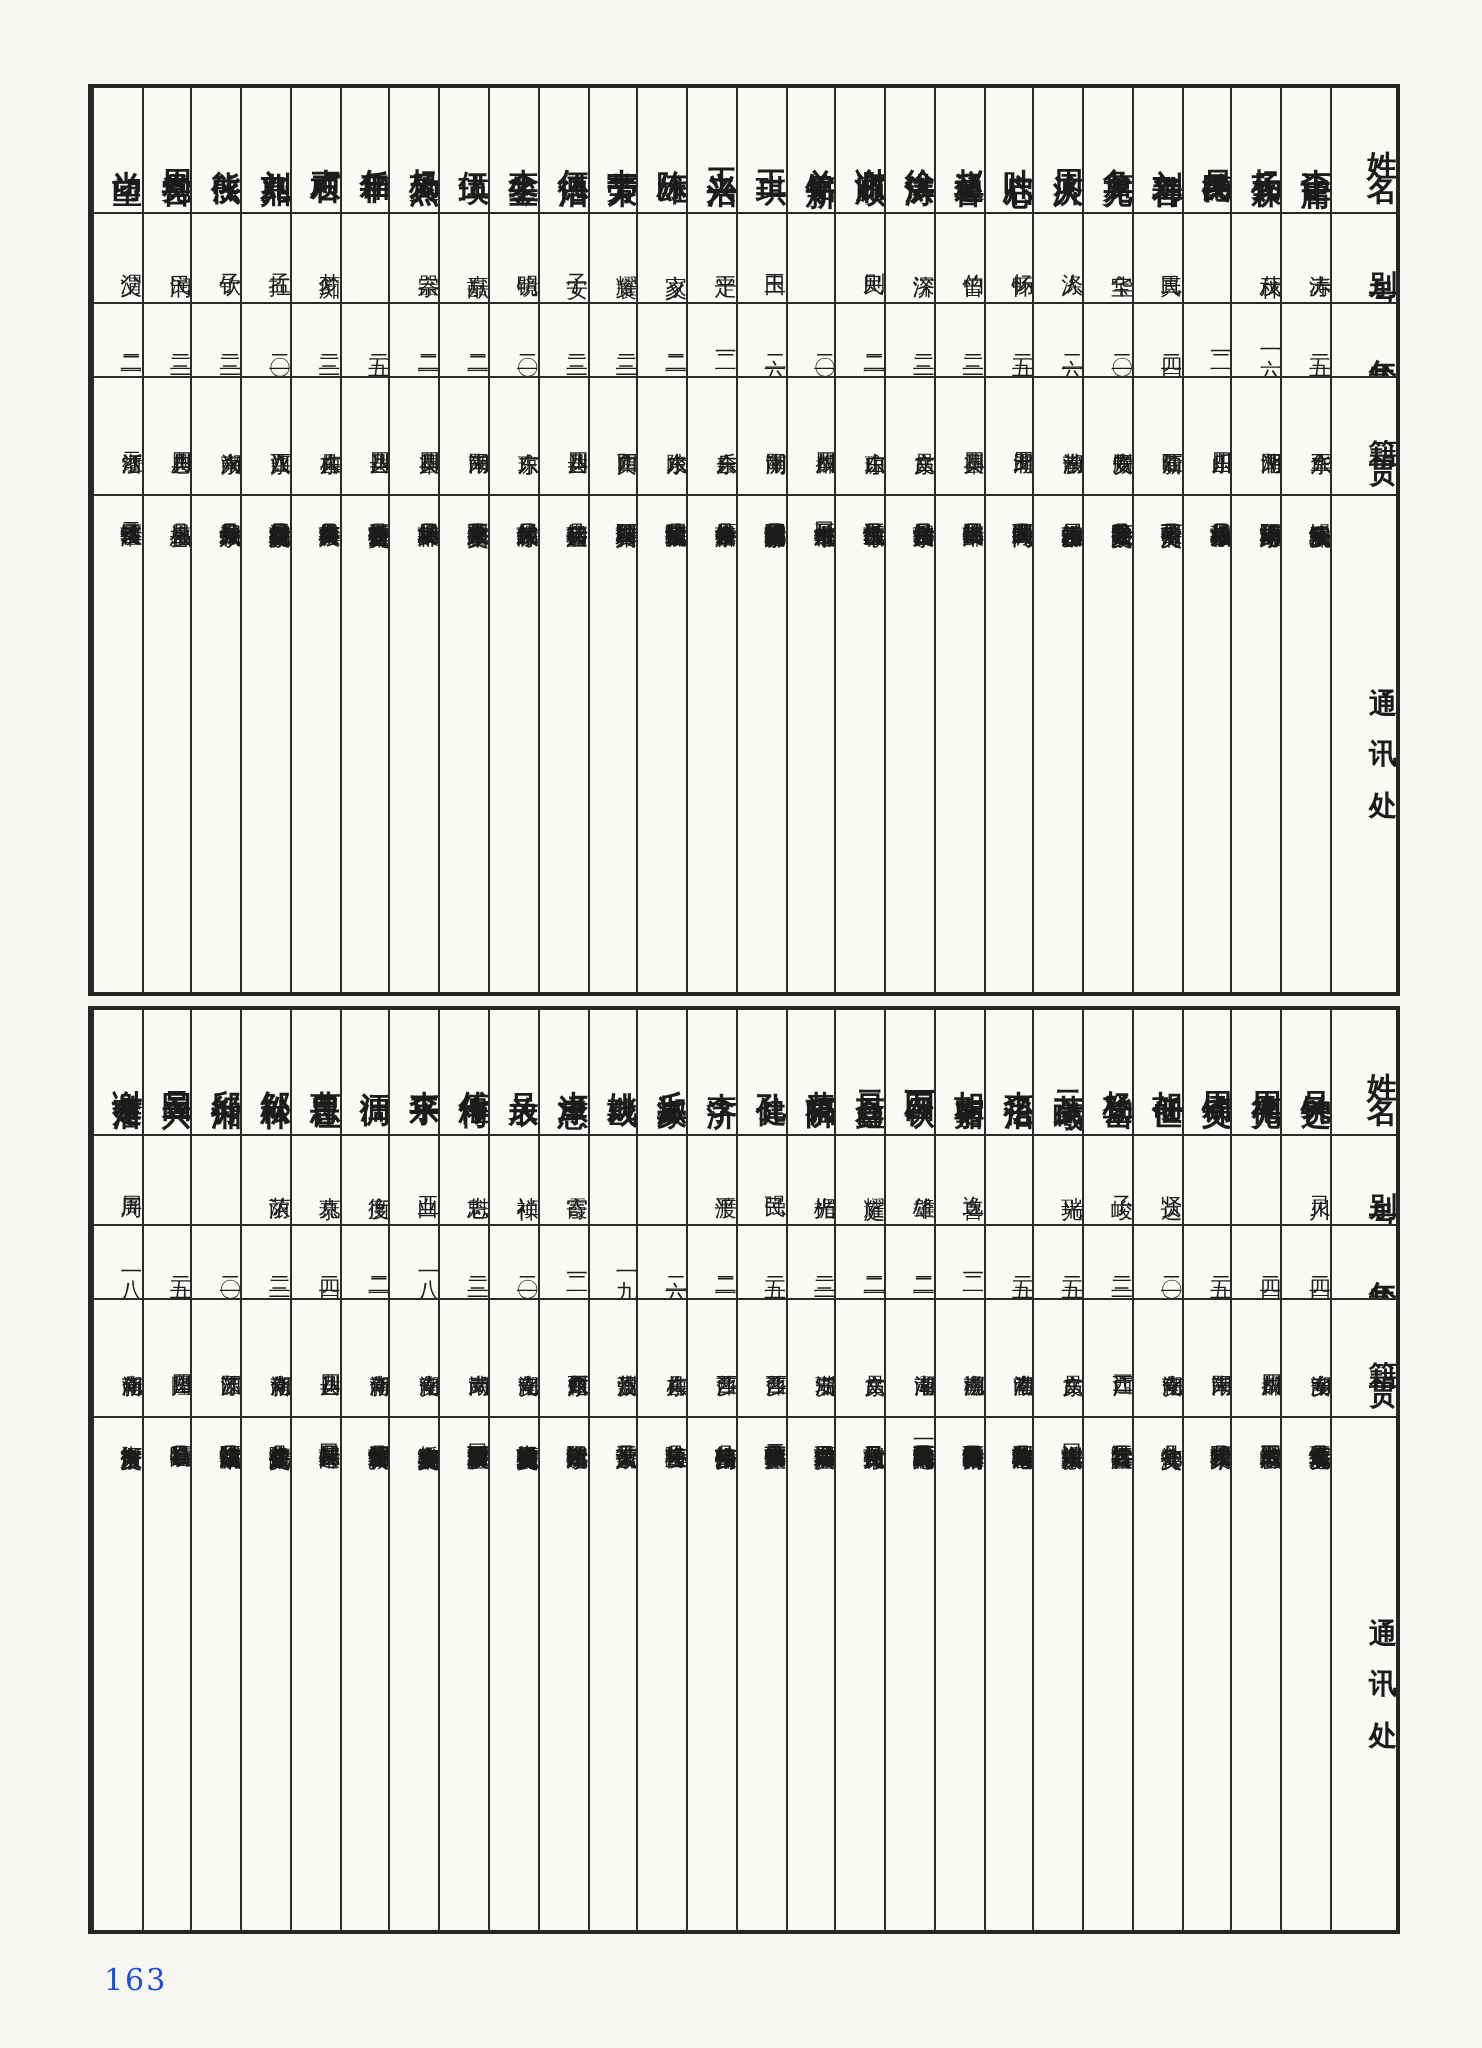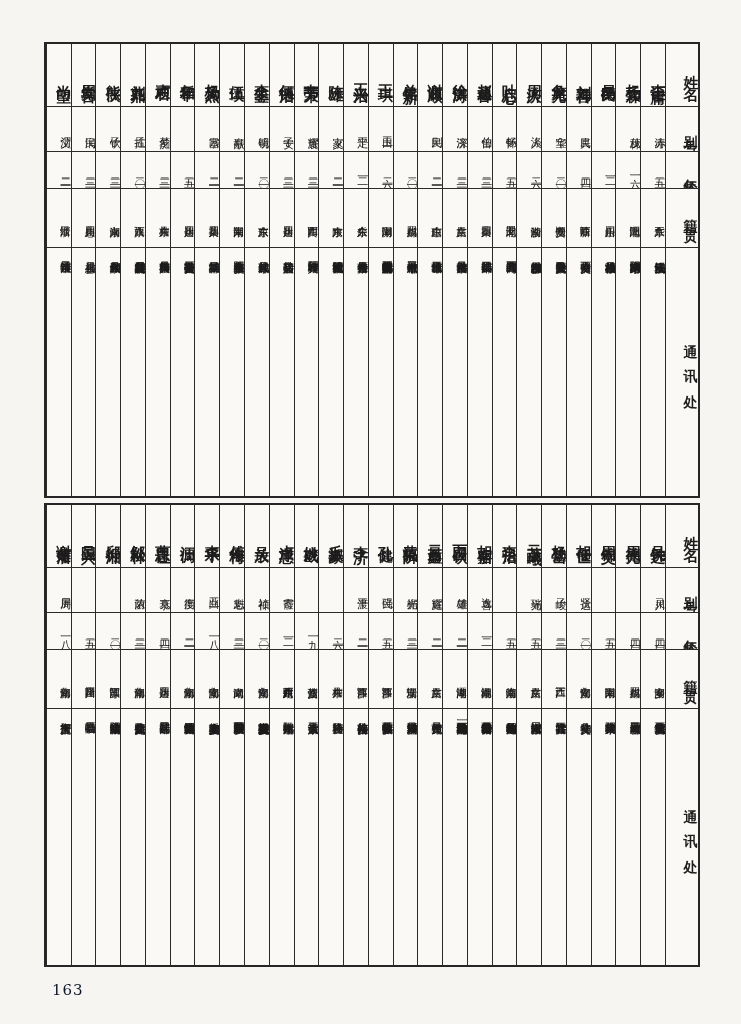--- a/index.html
+++ b/index.html
@@ -48,21 +48,21 @@
   
   .hdr .cell{font-weight:bold;font-size:14px;}
   .hdr .c-name{letter-spacing:12px;font-size:15px;}
   .hdr .c-alias{letter-spacing:5px;}
   .hdr .c-age{letter-spacing:2px;}
   .hdr .c-native{letter-spacing:10px;font-size:14px;}
   .hdr .c-addr{text-align:center;letter-spacing:26px;padding-top:0;}
   .page-num{
     position:absolute;left:52px;top:981px;
     font-family:"DejaVu Serif",serif;
-    font-size:15px;color:#0f172a;letter-spacing:1px;
+    font-size:15px;color:#1d4ed8;letter-spacing:1px;
   }
 </style>
 </head>
 <body>
 
 <div class="page">
   <div class="tbl" id="tbl1">
       <div class="col hdr">
         <div class="cell c-name">姓名</div>
         <div class="cell c-alias">别号</div>

